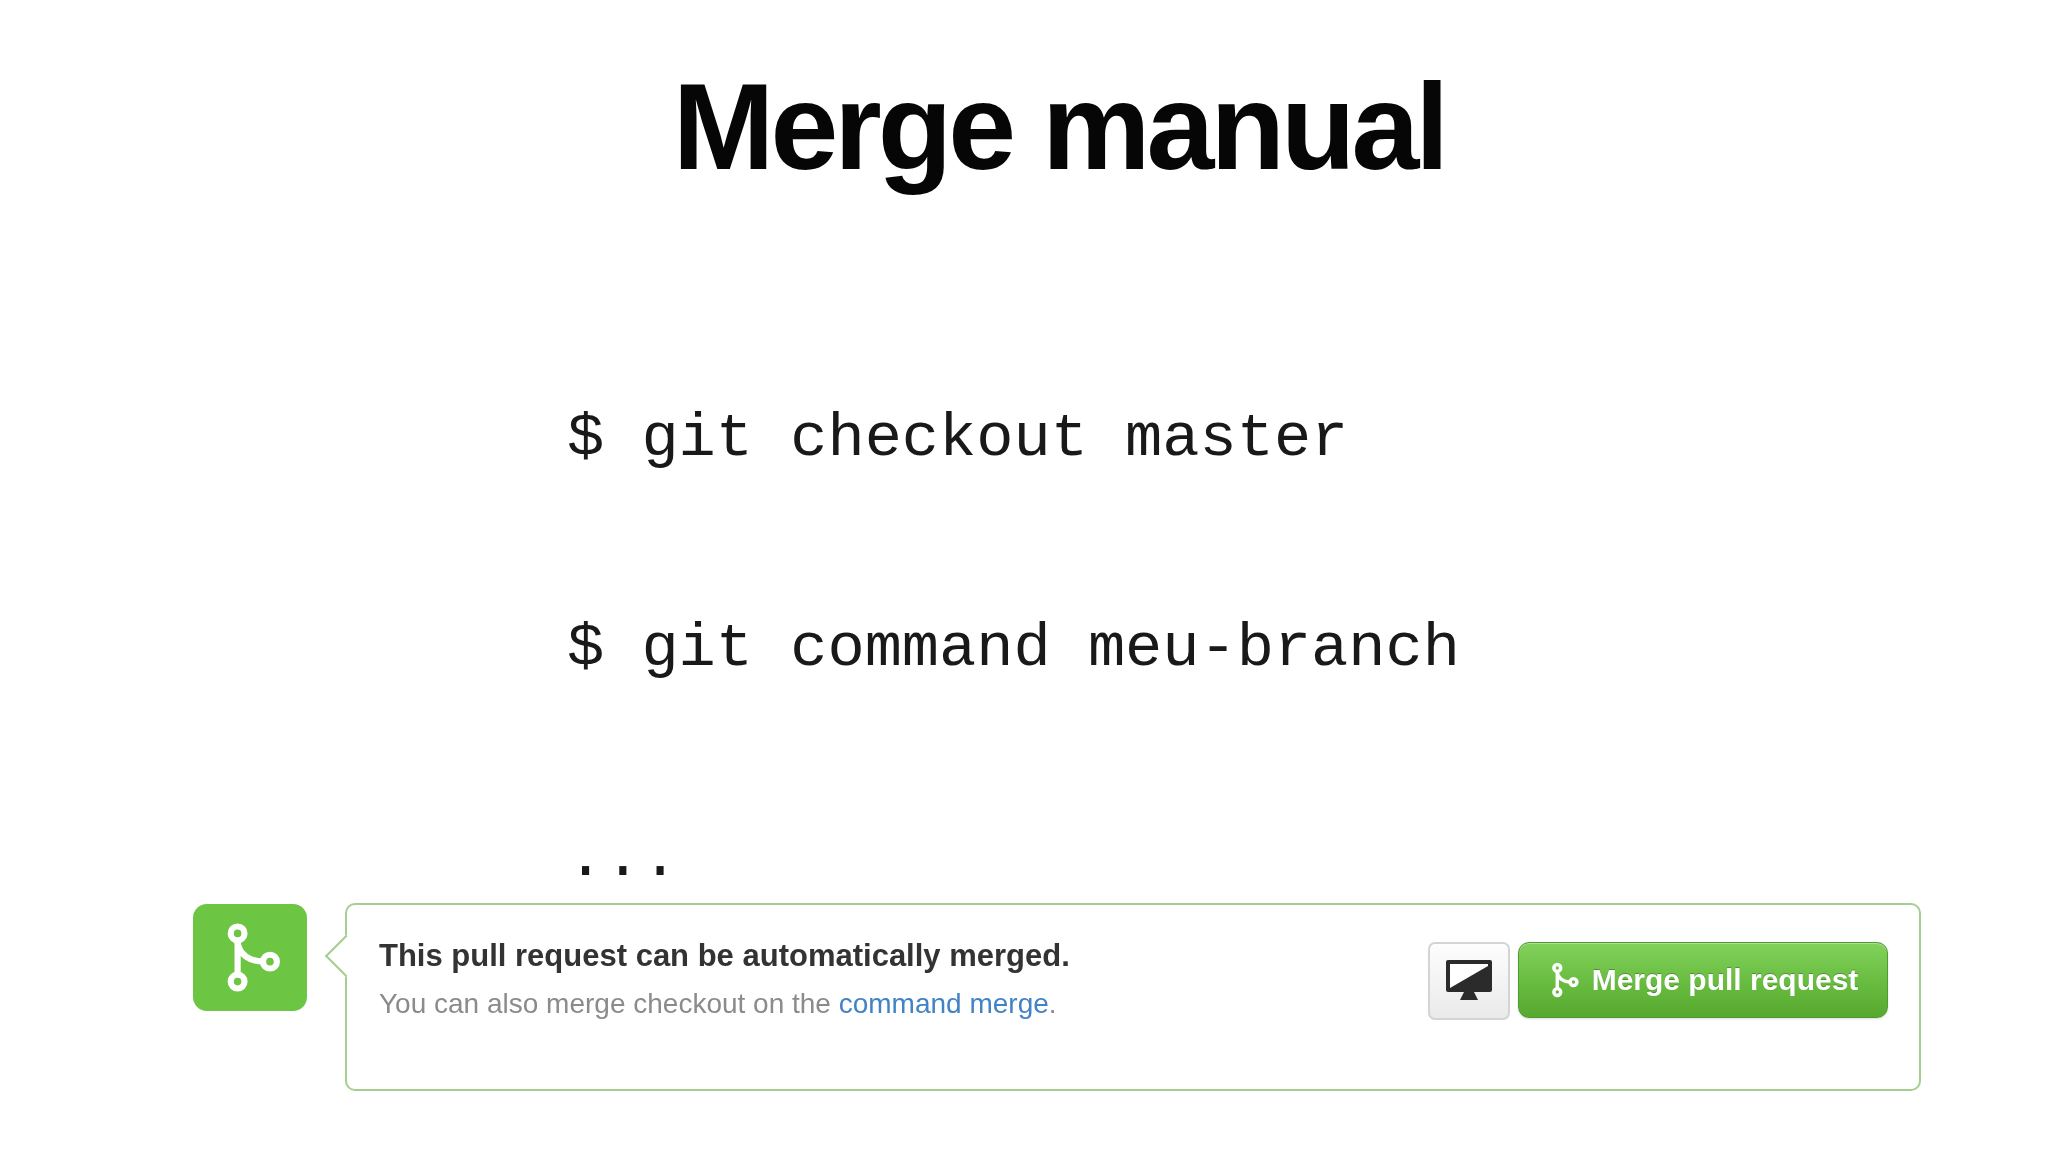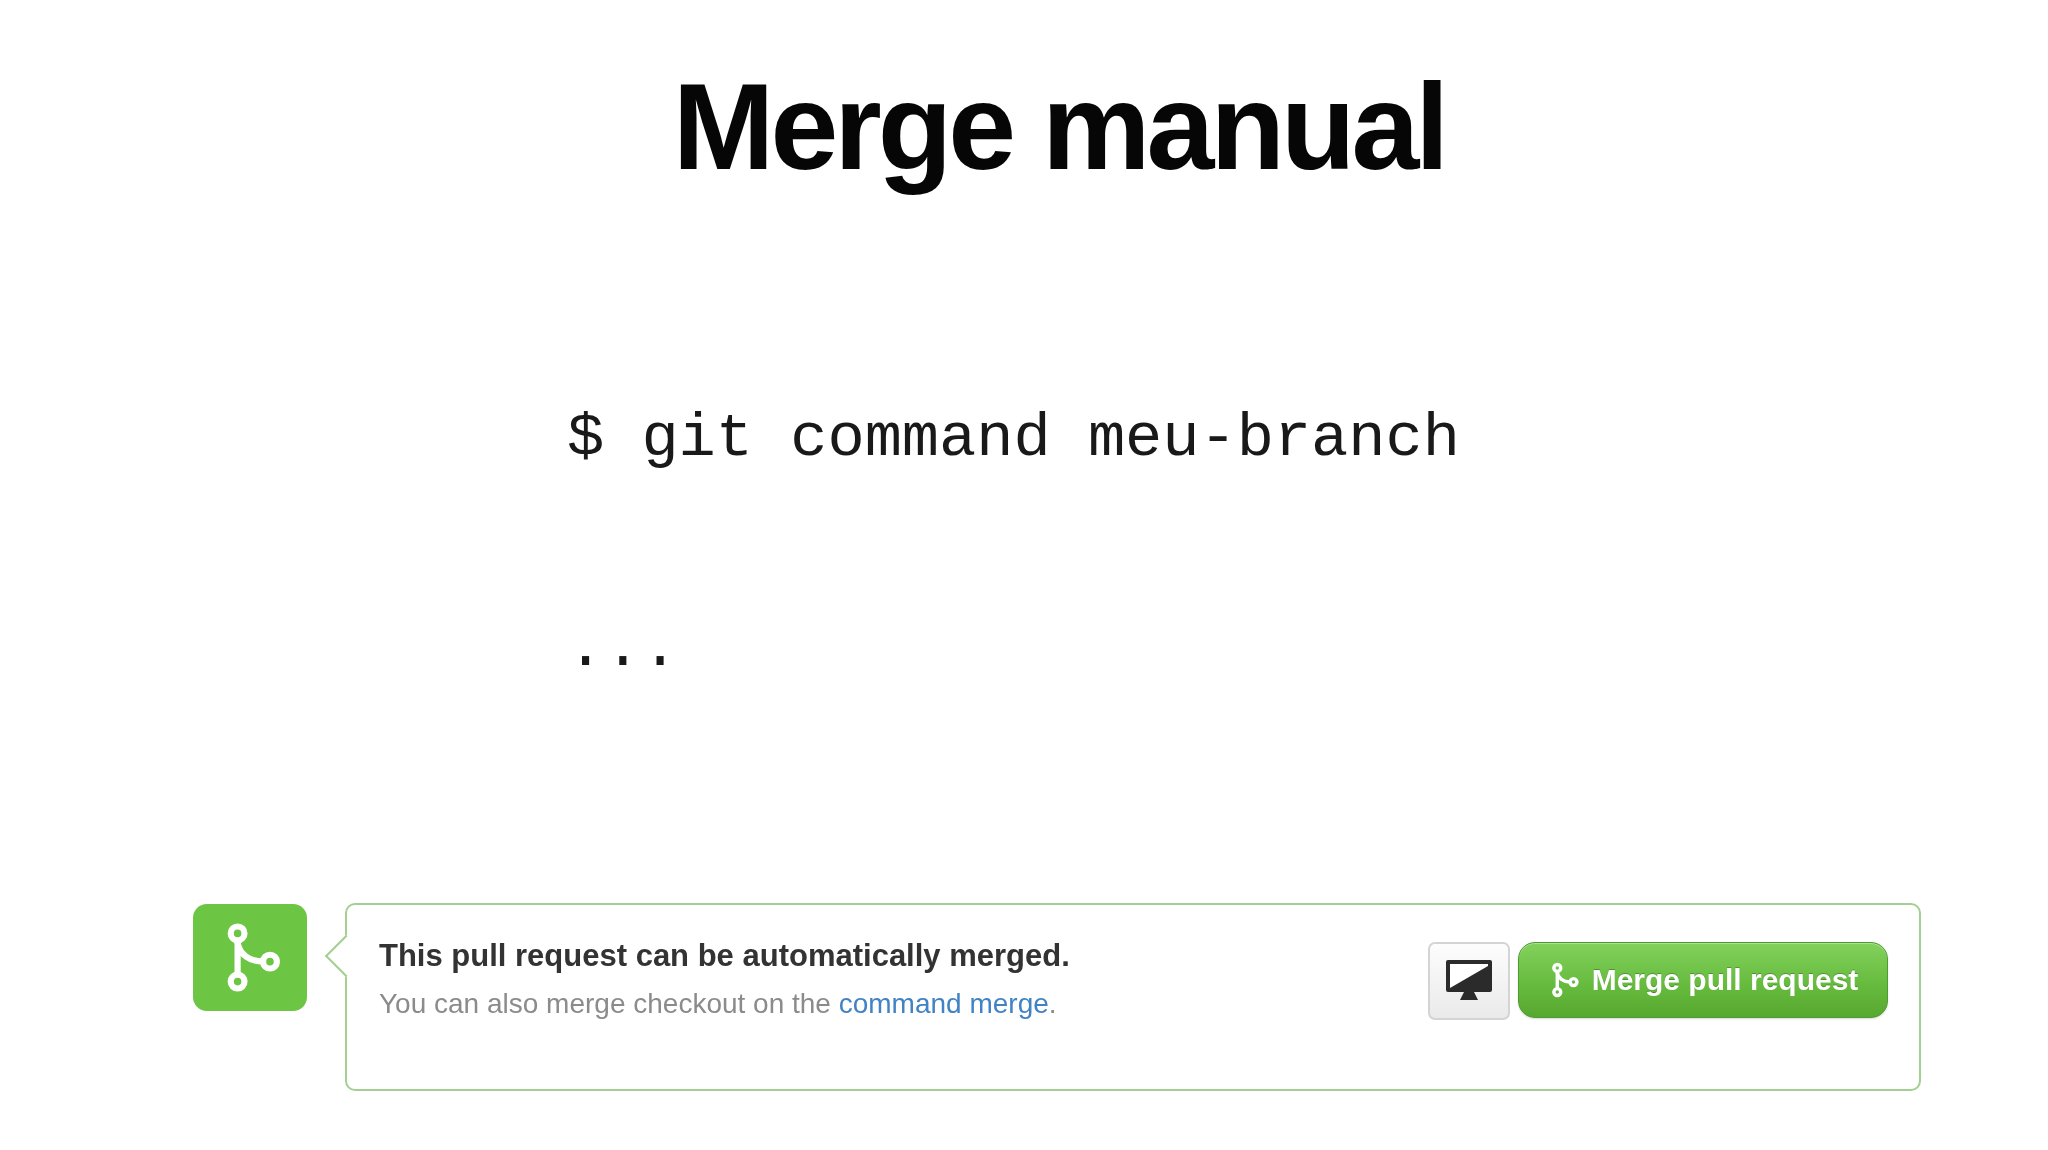--- a/index.html
+++ b/index.html
@@ -122,21 +122,21 @@
   }
 
   .btn-green {
     position: absolute;
     left: 1171px;
     top: 37px;
     width: 370px;
     height: 76px;
     box-sizing: border-box;
     border: 1px solid #4e9b2e;
-    border-radius: 17px;
+    border-radius: 11px;
     background: linear-gradient(180deg, #82d15c 0%, #67bc3f 55%, #56a82e 100%);
     box-shadow: inset 0 1px 0 rgba(255,255,255,0.35), 0 1px 2px rgba(0,0,0,0.15);
     display: flex;
     align-items: center;
     justify-content: center;
     gap: 13px;
     color: #ffffff;
     font-family: "Liberation Sans", sans-serif;
     font-size: 30px;
     font-weight: bold;
@@ -146,20 +146,21 @@
   }
 </style>
 </head>
 <body>
 
 <div class="stage">
 
   <h1 class="title">Merge manual</h1>
 
   <div class="code">
+    <div class="code-line">$ git checkout master</div>
     <div class="code-line">$ git command meu-branch</div>
     <div class="code-line">...</div>
     
     
     
     
   </div>
 
   <div class="badge">
     <svg width="62" height="73" viewBox="0 0 90 104" fill="none">

